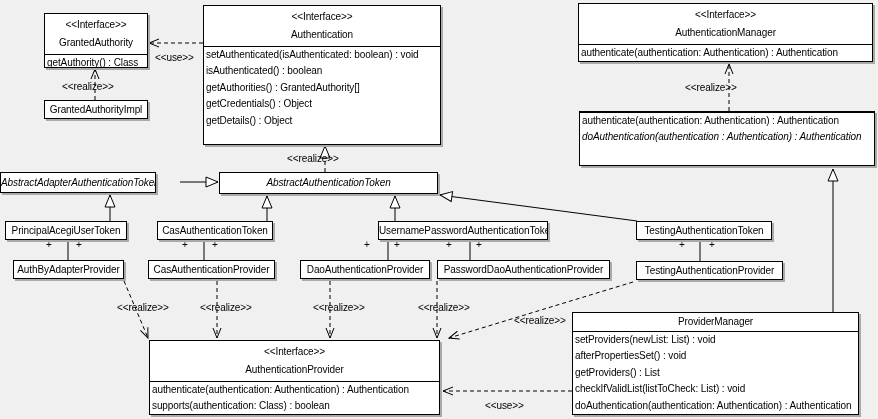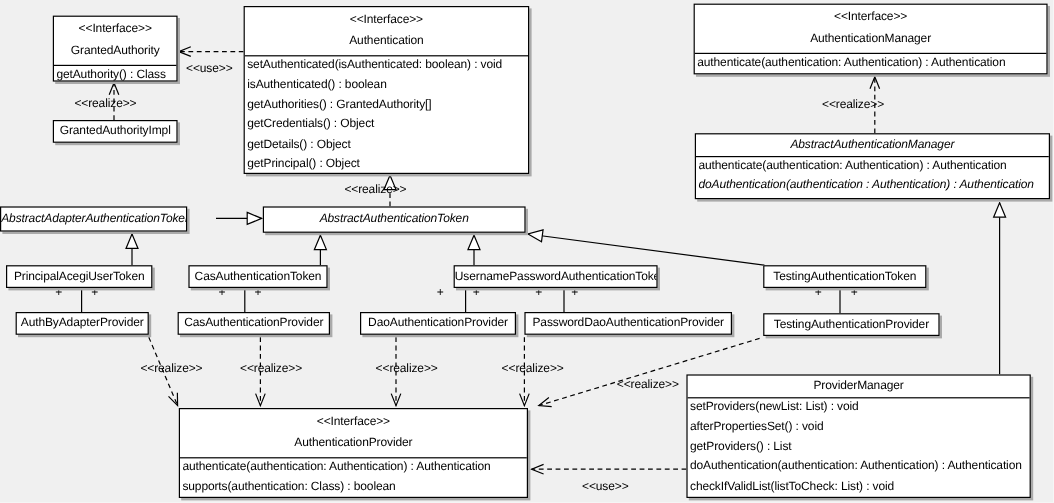--- a/index.html
+++ b/index.html
@@ -106,38 +106,34 @@
     <div class="title t2">
       <div class="stereo">&lt;&lt;Interface&gt;&gt;</div>
       <div class="cname">Authentication</div>
     </div>
     <div class="methods">
       <div class="m">setAuthenticated(isAuthenticated: boolean) : void</div>
       <div class="m">isAuthenticated() : boolean</div>
       <div class="m">getAuthorities() : GrantedAuthority[]</div>
       <div class="m">getCredentials() : Object</div>
       <div class="m">getDetails() : Object</div>
-      <div class="m">getPrincipal() : Object</div>
     </div>
   </div>
 
   <div class="uml-box" style="left:578px;top:3px;width:295px;height:59px">
     <div class="title t2">
       <div class="stereo">&lt;&lt;Interface&gt;&gt;</div>
       <div class="cname">AuthenticationManager</div>
     </div>
     <div class="methods">
       <div class="m">authenticate(authentication: Authentication) : Authentication</div>
     </div>
   </div>
 
   <div class="uml-box" style="left:579px;top:111px;width:296px;height:55px">
-    <div class="title">
-      <div class="cname italic">AbstractAuthenticationManager</div>
-    </div>
     <div class="methods">
       <div class="m">authenticate(authentication: Authentication) : Authentication</div>
       <div class="m italic">doAuthentication(authentication : Authentication) : Authentication</div>
     </div>
   </div>
 
   <div class="uml-box t1w" style="left:0px;top:172px;width:156px;height:21px">
     <div class="title">
         <div class="cname italic">AbstractAdapterAuthenticationToken</div>
       </div>
@@ -215,18 +211,18 @@
   </div>
 
   <div class="uml-box" style="left:572px;top:312px;width:287px;height:103px">
     <div class="title">
       <div class="cname">ProviderManager</div>
     </div>
     <div class="methods">
       <div class="m">setProviders(newList: List) : void</div>
       <div class="m">afterPropertiesSet() : void</div>
       <div class="m">getProviders() : List</div>
+      <div class="m">checkIfValidList(listToCheck: List) : void</div>
       <div class="m">doAuthentication(authentication: Authentication) : Authentication</div>
-      <div class="m">checkIfValidList(listToCheck: List) : void</div>
     </div>
   </div>
 
 </div>
 
 </body></html>

